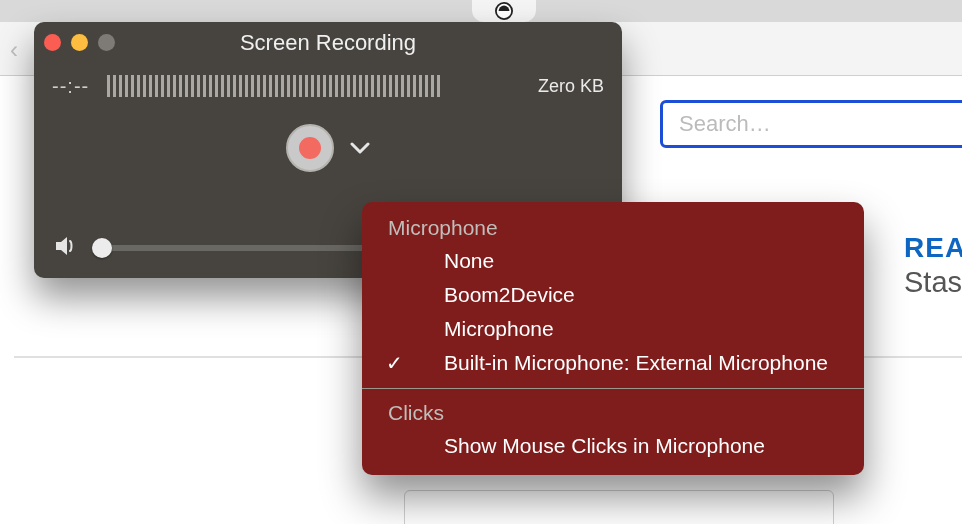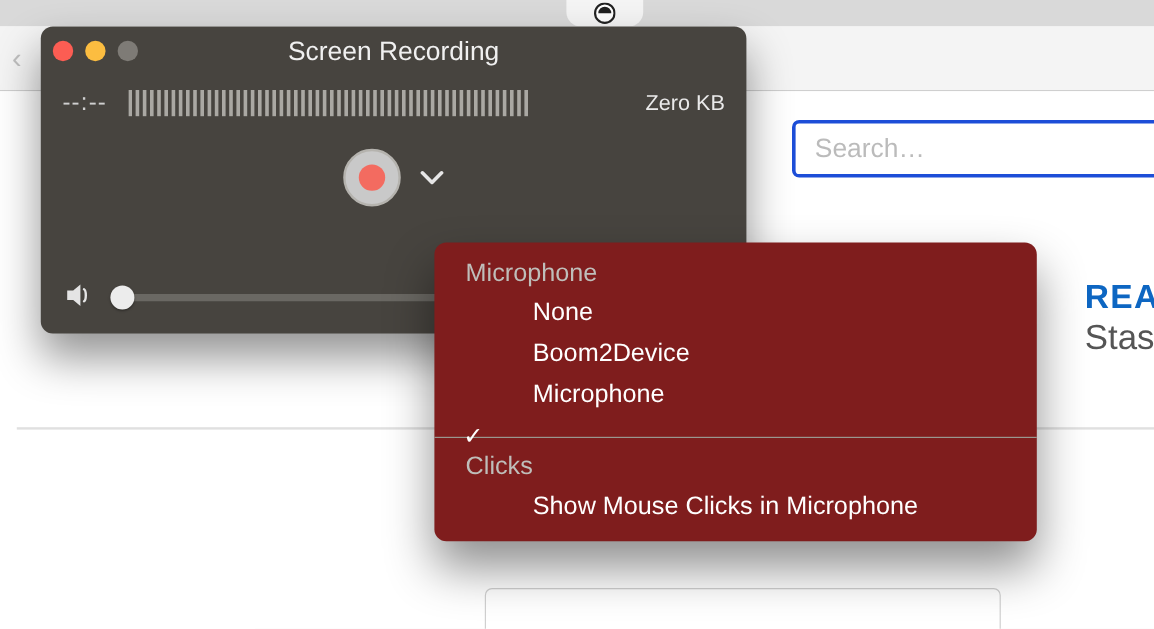--- a/index.html
+++ b/index.html
@@ -199,20 +199,21 @@
     <span>None</span>
   </div>
   <div class="menu-item">
     <span>Boom2Device</span>
   </div>
   <div class="menu-item">
     <span>Microphone</span>
   </div>
   <div class="menu-item">
     <span class="check">✓</span>
+    <span>Built-in Microphone: External Microphone</span>
   </div>
 
   <div class="menu-sep"></div>
 
   <div class="menu-header">Clicks</div>
   <div class="menu-item">
     <span>Show Mouse Clicks in Microphone</span>
   </div>
 </div>
 

